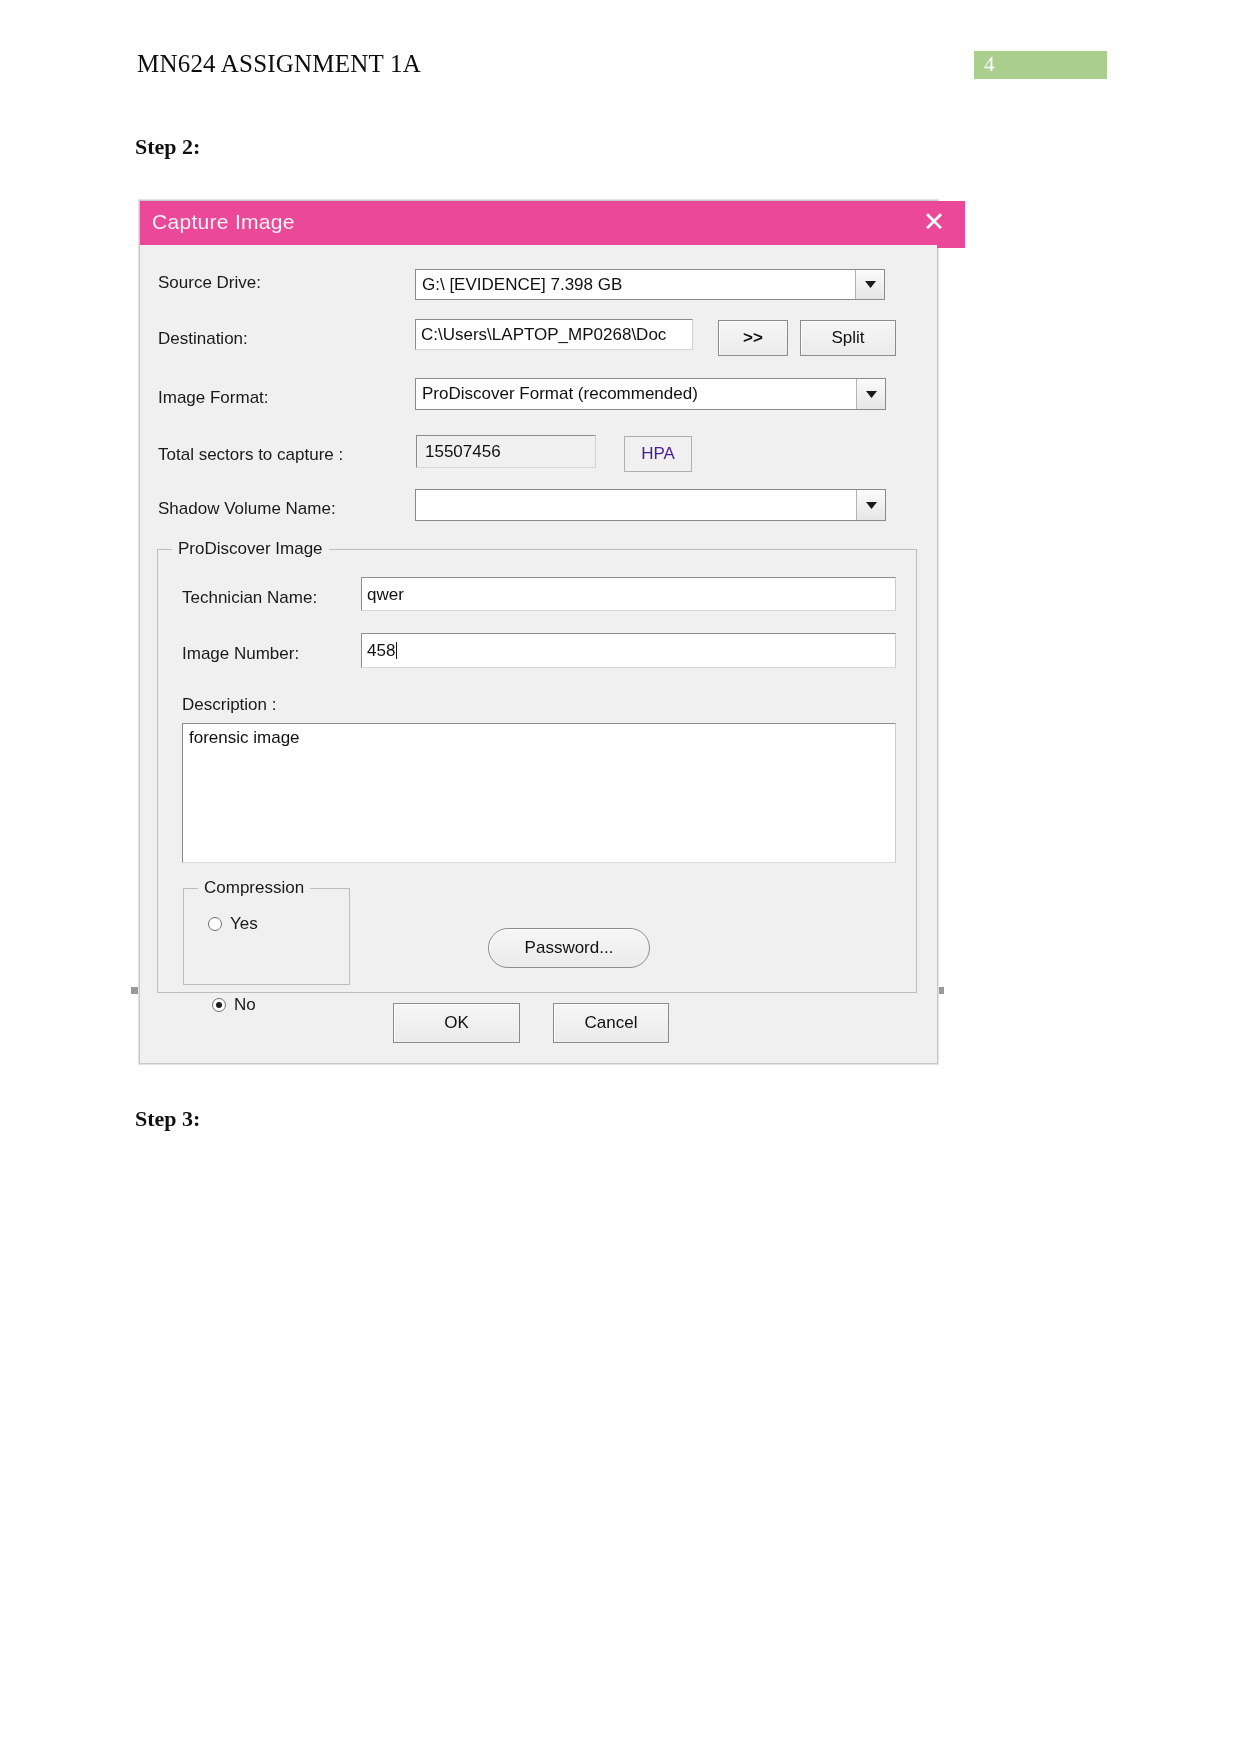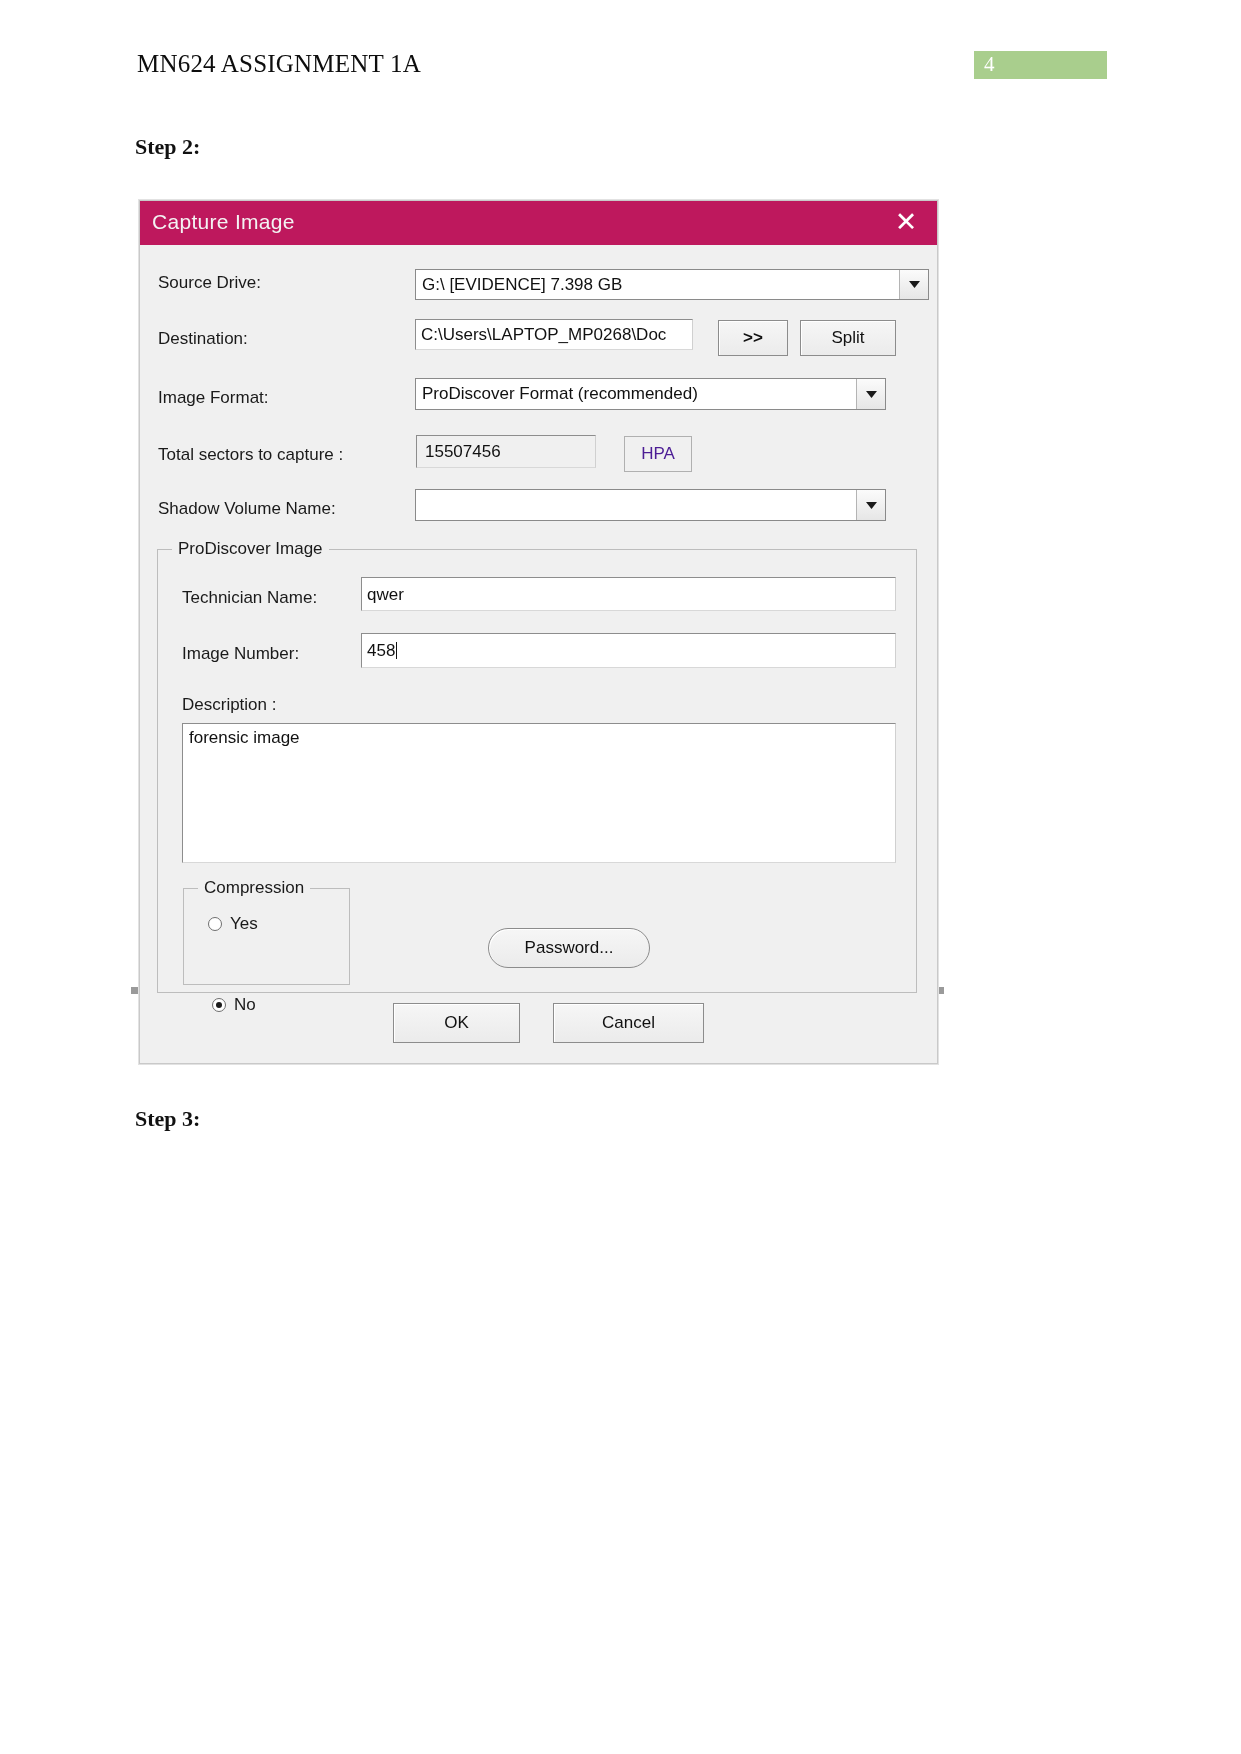--- a/index.html
+++ b/index.html
@@ -71,21 +71,22 @@
     background: #f0f0f0;
     border: 1px solid #c9c9c9;
     box-shadow: 0 0 0 1px #e2e2e2;
     font-family: "Liberation Sans", sans-serif;
   }
   #dialog-titlebar {
     position: absolute;
     left: 0; top: 0;
     width: 797px;
     height: 47px;
-    background: #be185d;
+    background: #ec4899;
+    padding-left: 28px;
   }
   #dialog-title-text {
     position: absolute;
     left: 12px;
     top: 9px;
     font-size: 21px;
     color: #f3f3f3;
     font-family: "Liberation Sans", sans-serif;
     letter-spacing: 0.3px;
   }
@@ -294,21 +295,21 @@
 <div id="capture-dialog">
 
   <div id="dialog-titlebar">
     <span id="dialog-title-text">Capture Image</span>
     <span id="dialog-close-button">✕</span>
   </div>
 
   <div id="dialog-body">
 
     <div class="field-label" style="left:18px; top:28px;">Source Drive:</div>
-    <div class="combo" style="left:275px; top:24px; width:514px; height:31px;">
+    <div class="combo" style="left:275px; top:24px; width:470px; height:31px;">
       <span class="combo-value">G:\ [EVIDENCE] 7.398 GB</span>
       <span class="combo-arrow">
         <svg width="11" height="7" viewBox="0 0 11 7">
             <polygon points="0,0 11,0 5.5,7" fill="#1a1a1a"></polygon>
           </svg>
       </span>
     </div>
 
     <div class="field-label" style="left:18px; top:84px;">Destination:</div>
     <div class="textbox" style="left:275px; top:74px; width:278px; height:31px;">C:\Users\LAPTOP_MP0268\Doc</div>
@@ -365,16 +366,16 @@
         <div class="radio-row" style="left:28px; top:67px;margin-top:39px;">
           <span class="radio-mark checked"></span>
           <span class="radio-label">No</span>
         </div>
       </div>
 
       <div class="btn" style="left:330px; top:378px; width:162px; height:40px;border-radius:20px;">Password...</div>
     </div>
 
     <div class="btn" style="left:253px; top:758px; width:127px; height:40px;">OK</div>
-    <div class="btn" style="left:413px; top:758px; width:151px; height:40px;">Cancel</div>
+    <div class="btn" style="left:413px; top:758px; width:116px; height:40px;">Cancel</div>
 
   </div>
 </div>
 
 </body></html>

